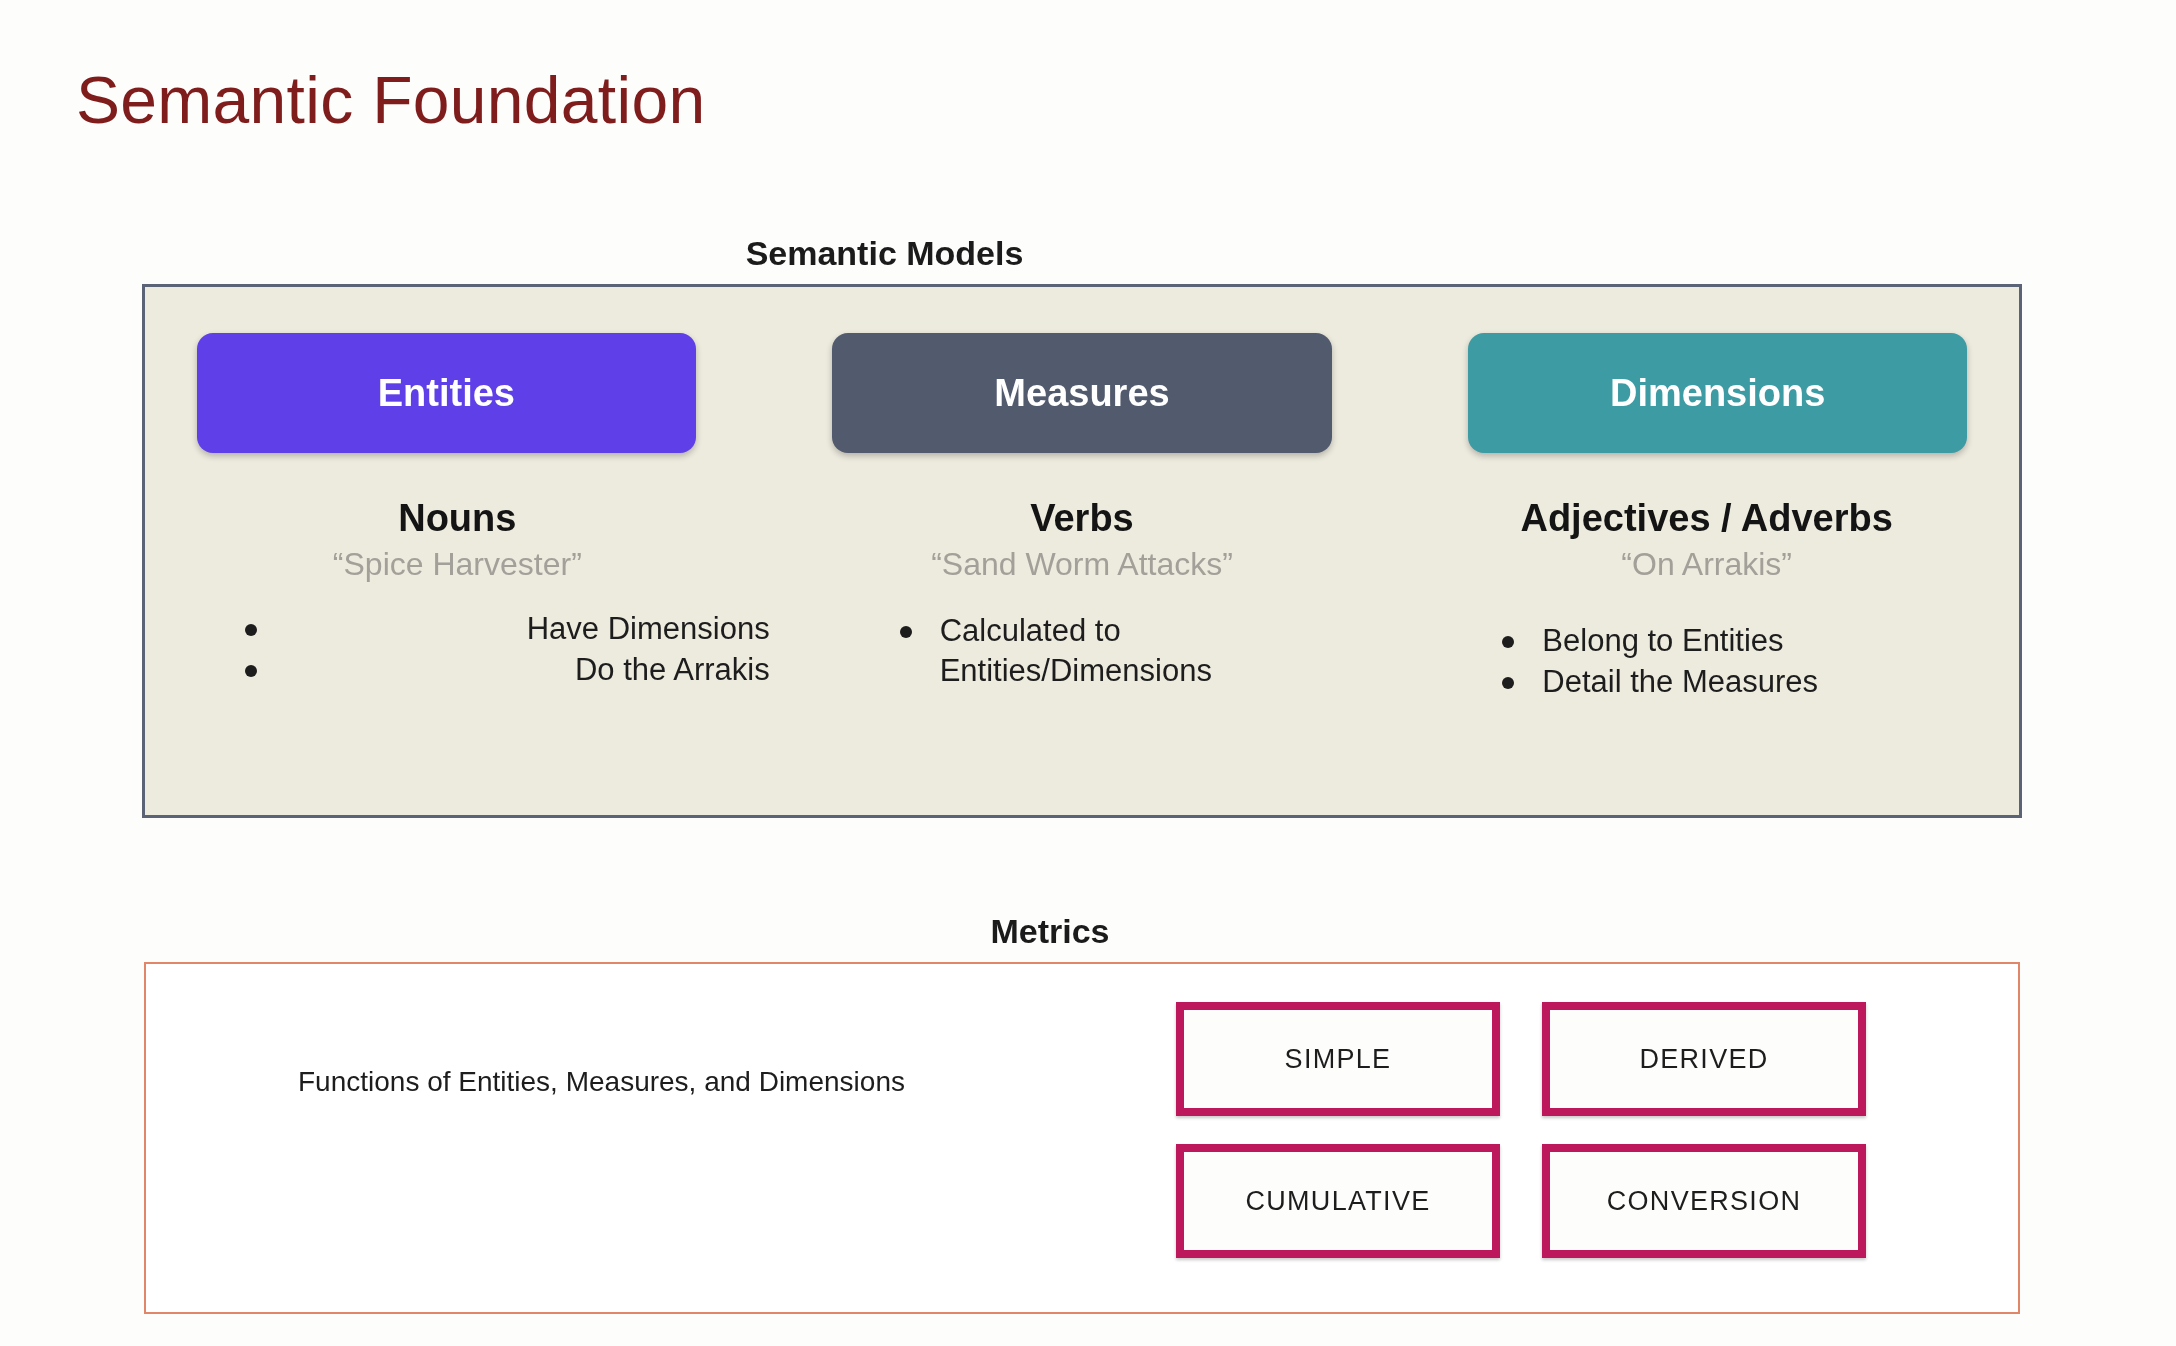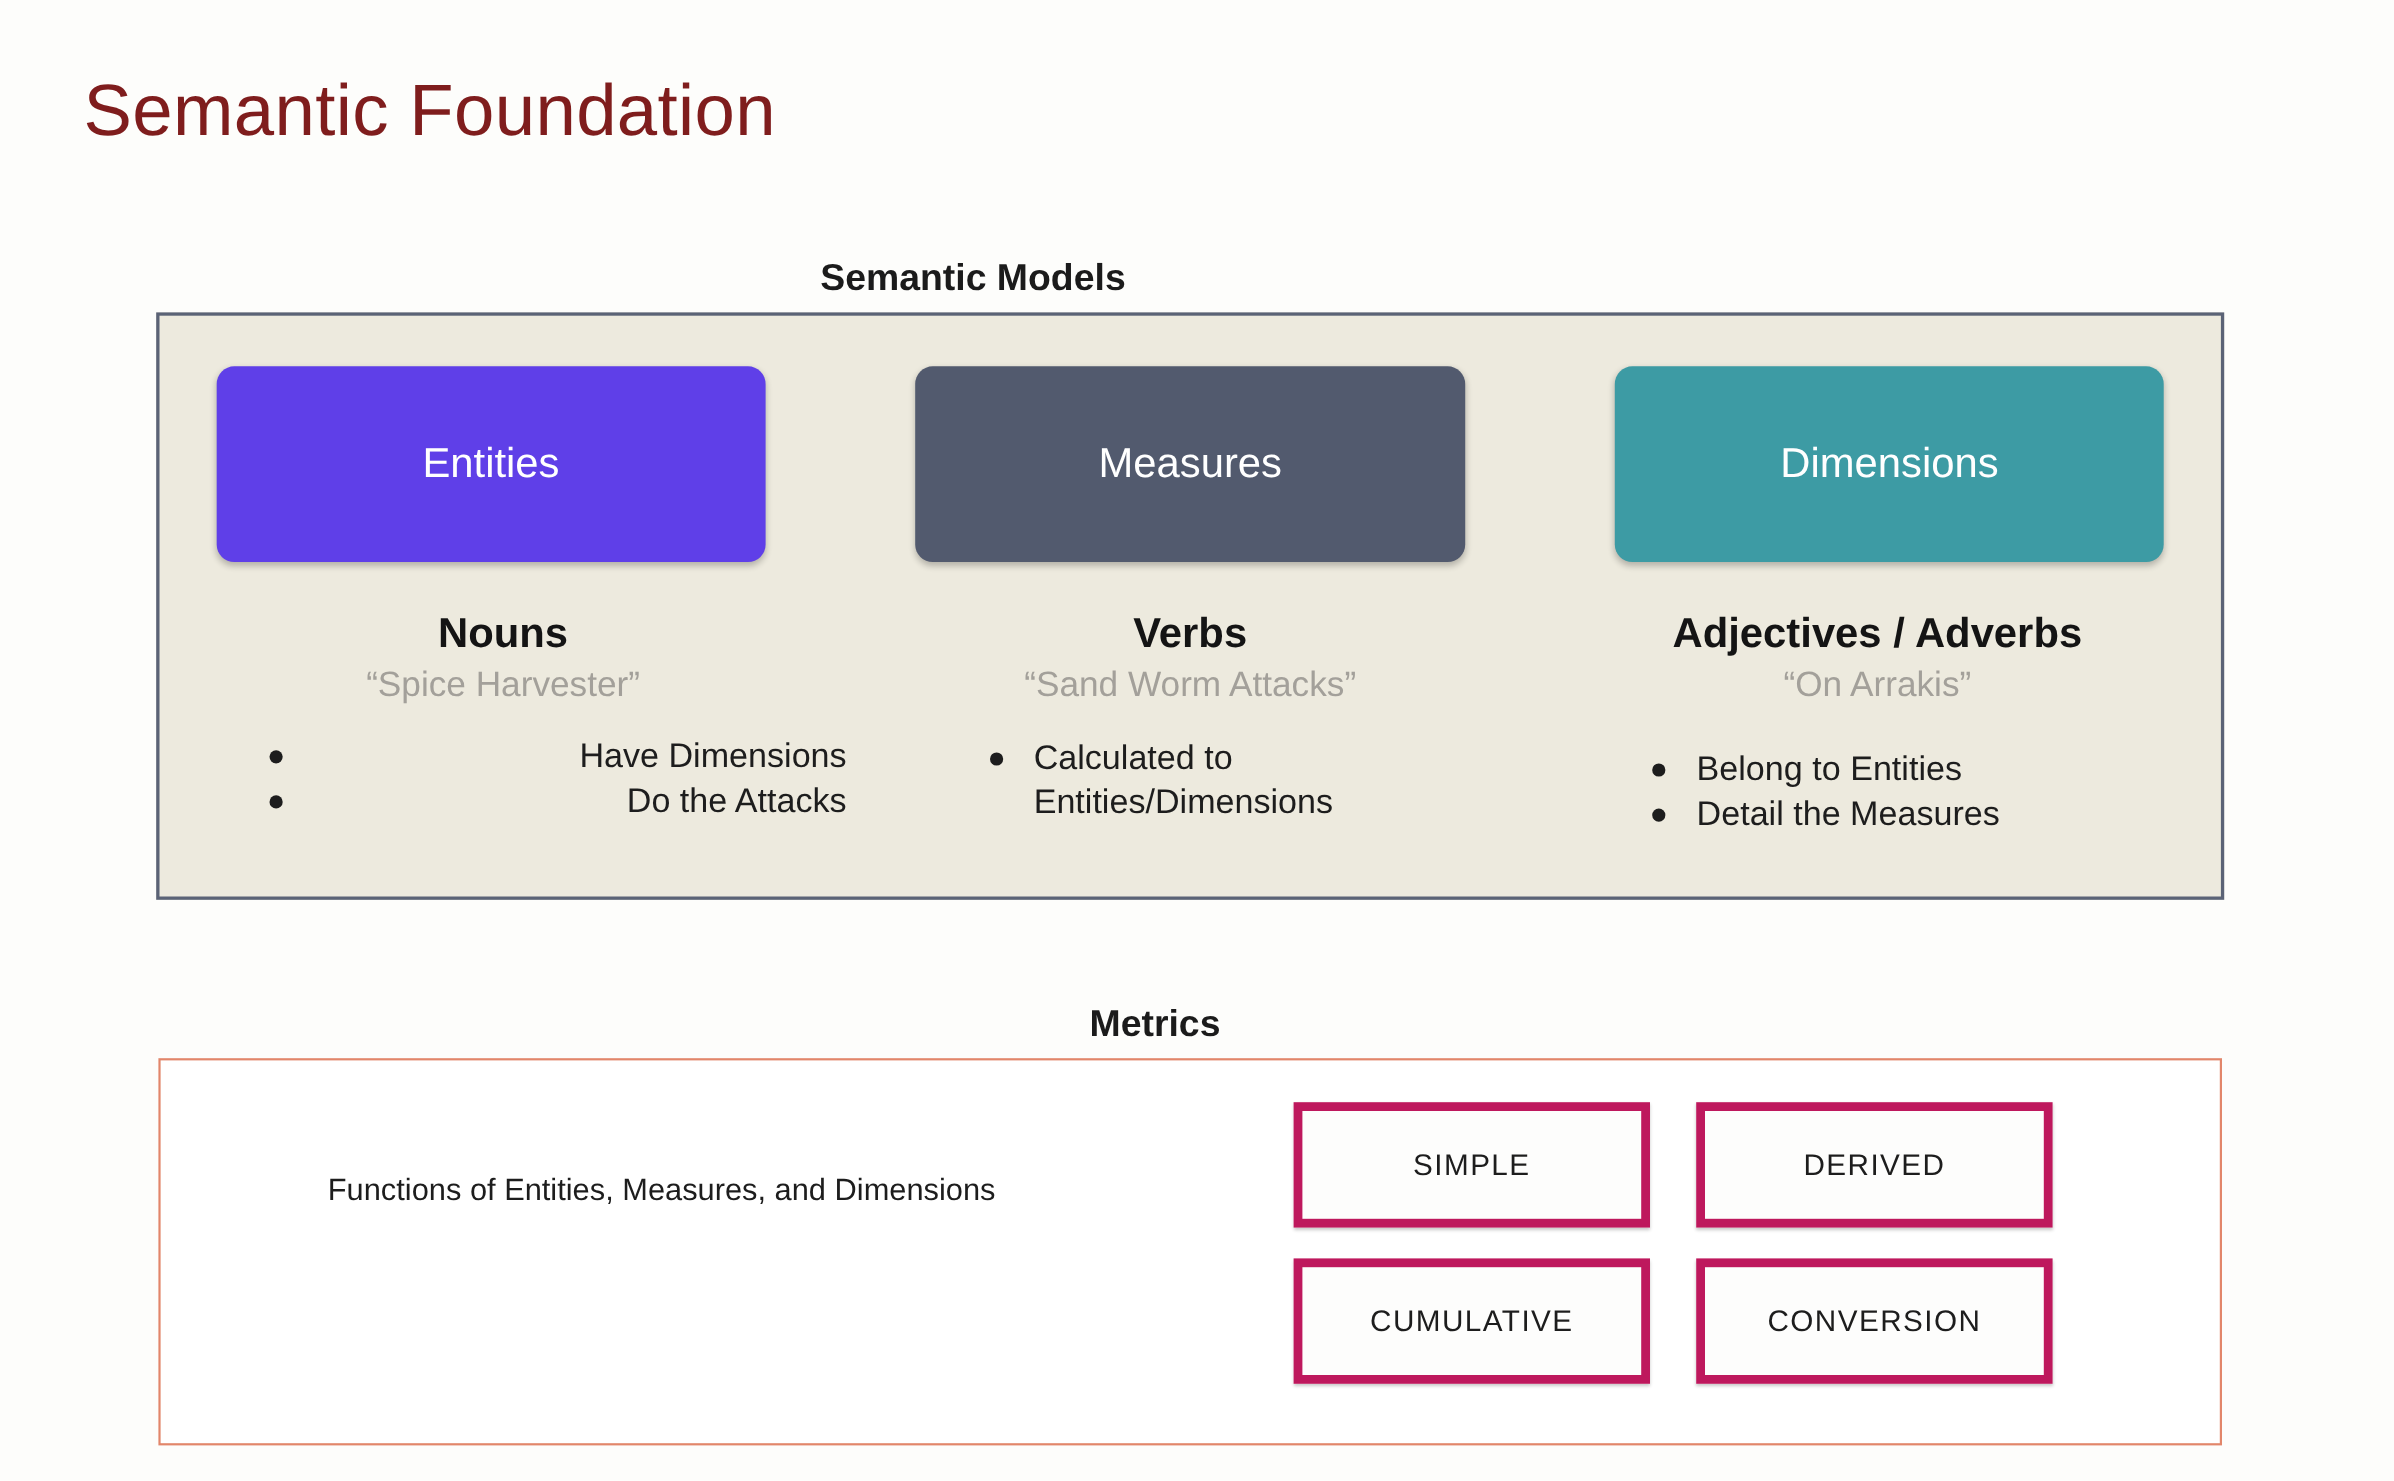--- a/index.html
+++ b/index.html
@@ -71,28 +71,28 @@
   }
   .column {
     flex: 1 1 0;
     position: relative;
     padding-top: 46px;
     box-sizing: border-box;
   }
 
   
   .chip {
-    height: 178px;
+    height: 120px;
     border-radius: 16px;
     display: flex;
     align-items: center;
     justify-content: center;
     color: #ffffff;
     font-size: 38px;
-    font-weight: normal;
+    font-weight: bold;
     box-shadow: 0 3px 6px rgba(0,0,0,0.24);
     box-sizing: border-box;
   }
   .chip-entities   { margin: 0 74px 0 52px;  background: #5f3fe8; }
   .chip-measures   { margin: 0 62px 0 62px;  background: #525a6e; }
   .chip-dimensions { margin: 0 52px 0 74px;  background: #3d9ba4; }
 
   
   .pos-title {
     margin-top: 44px;
@@ -191,21 +191,21 @@
 
 <div class="semantic-panel">
   <div class="columns">
 
     <div class="column">
       <div class="chip chip-entities">Entities</div>
       <div class="pos-title">Nouns</div>
       <div class="pos-example">“Spice Harvester”</div>
       <ul class="bullets bullets-entities">
         <li>Have Dimensions</li>
-        <li>Do the Attacks</li>
+        <li>Do the Arrakis</li>
       </ul>
     </div>
 
     <div class="column">
       <div class="chip chip-measures">Measures</div>
       <div class="pos-title">Verbs</div>
       <div class="pos-example">“Sand Worm Attacks”</div>
       <ul class="bullets bullets-measures">
         <li style="max-width:330px">Calculated to Entities/Dimensions</li>
       </ul>

